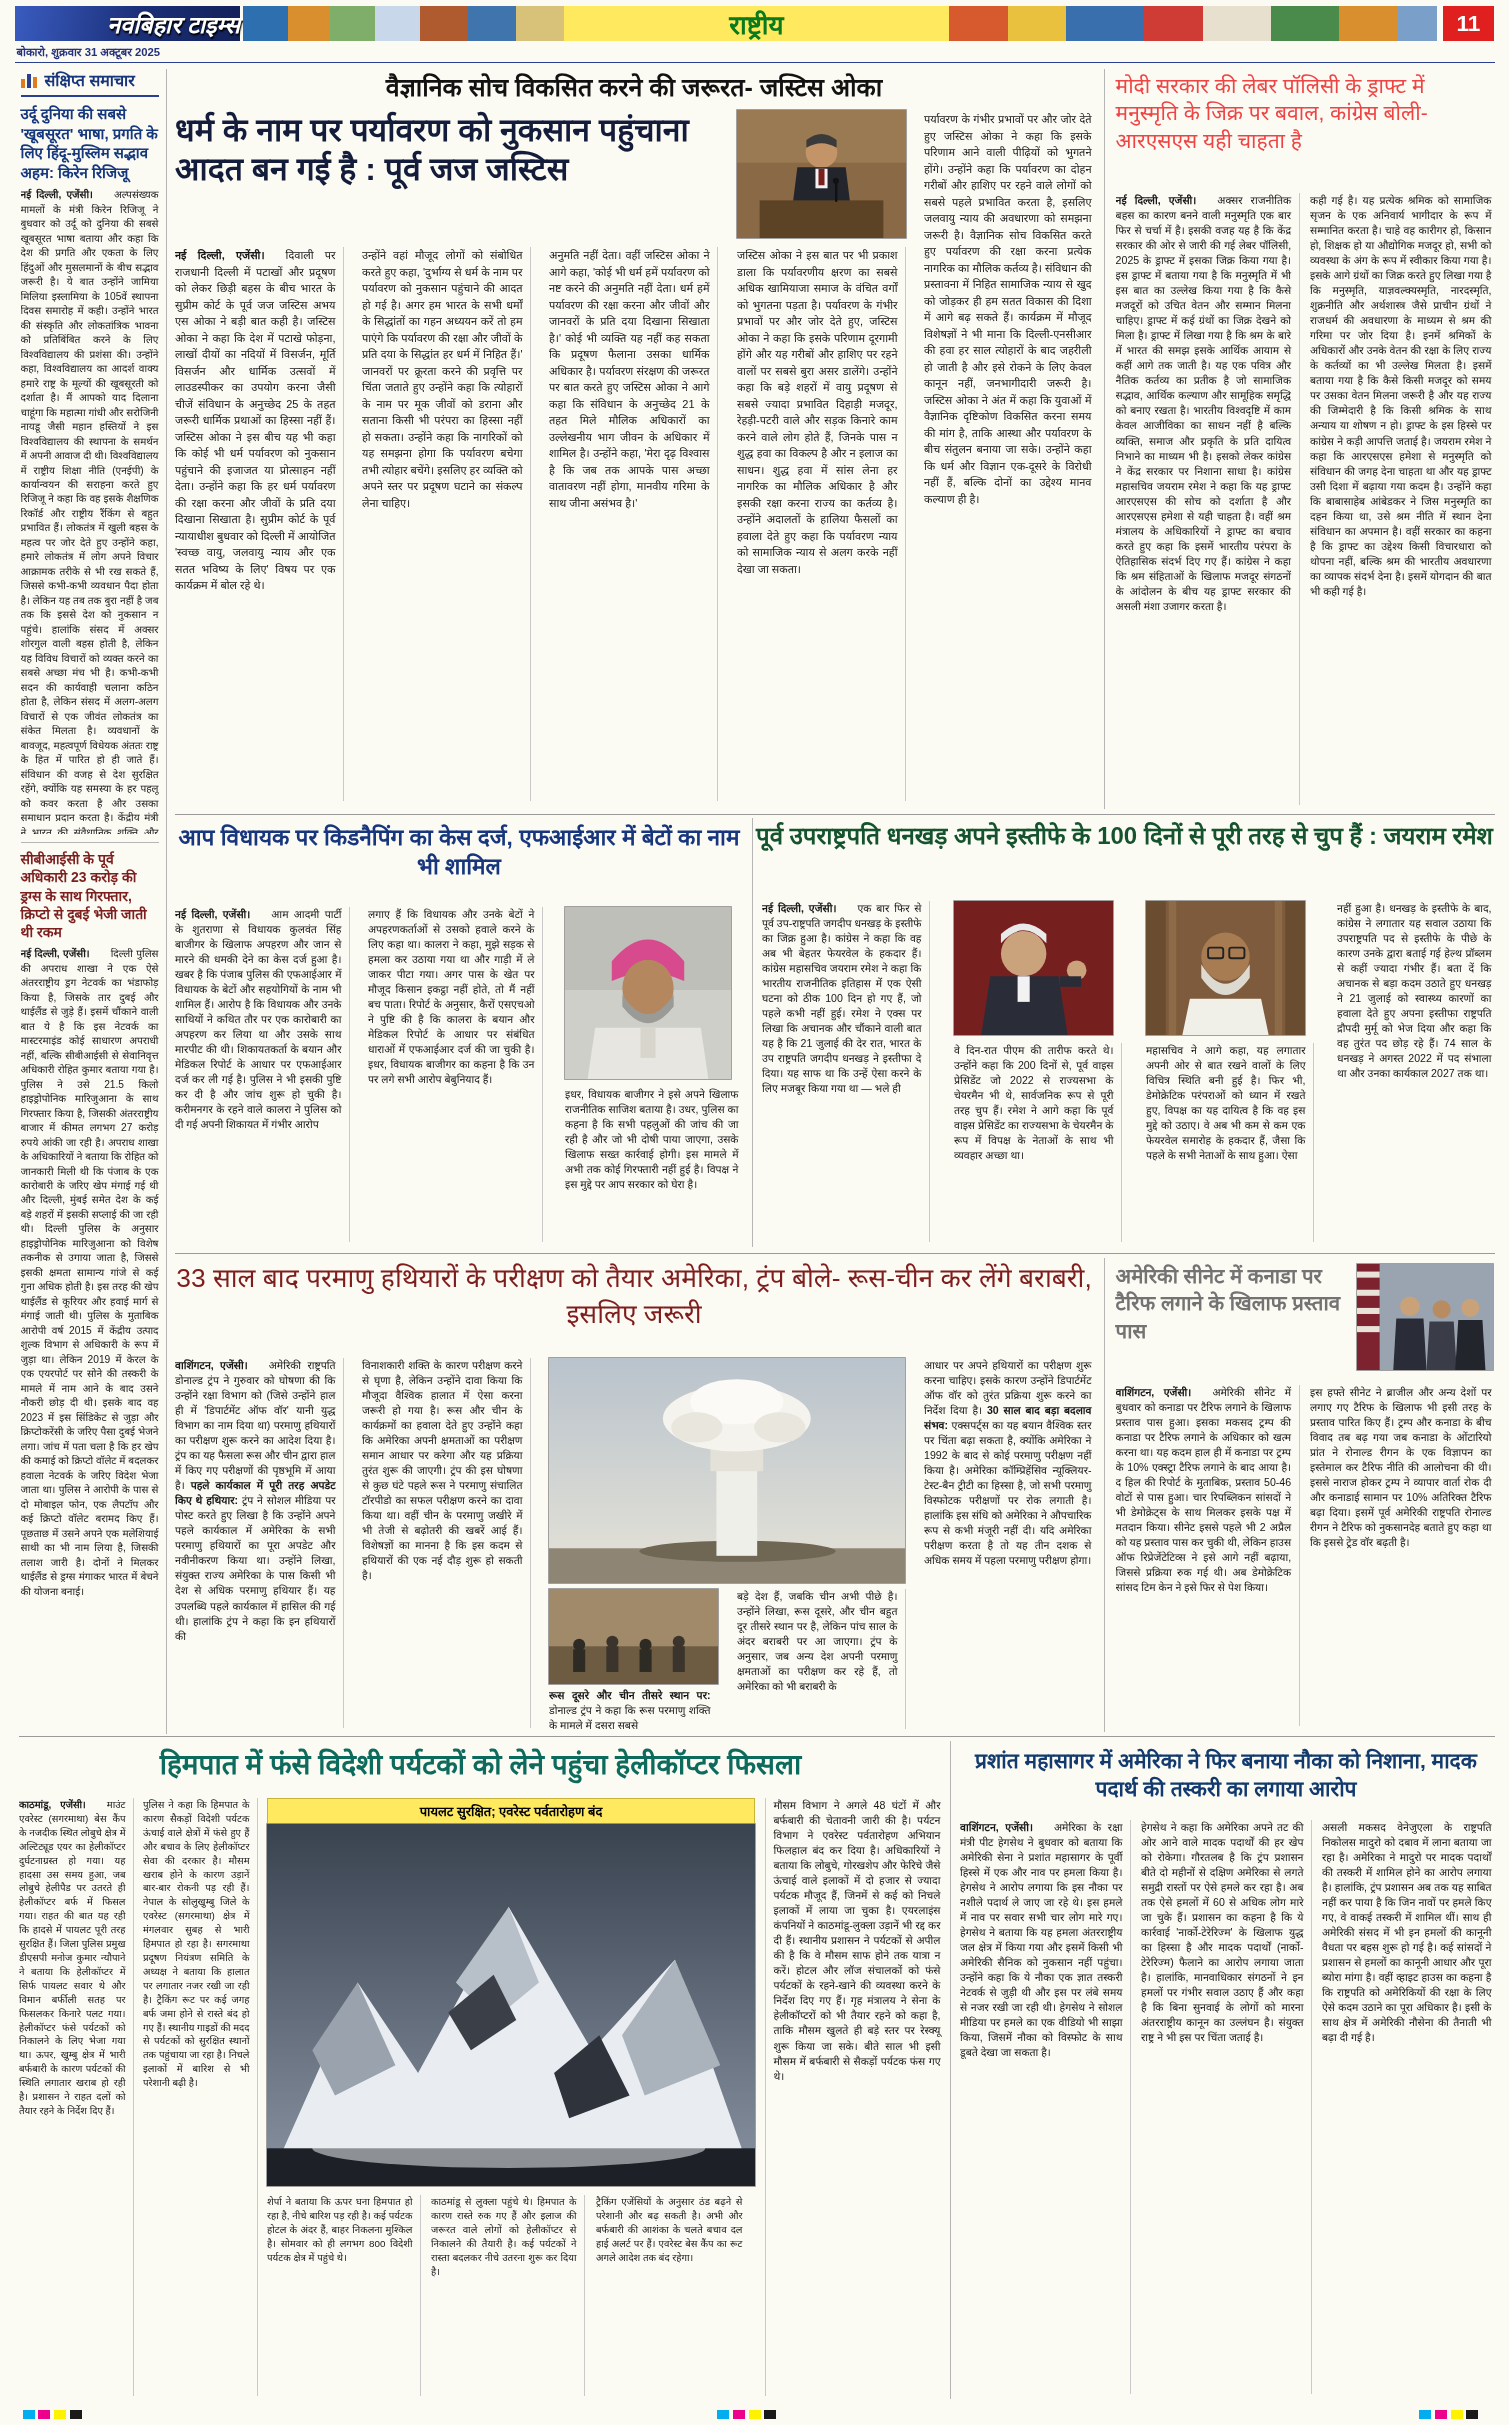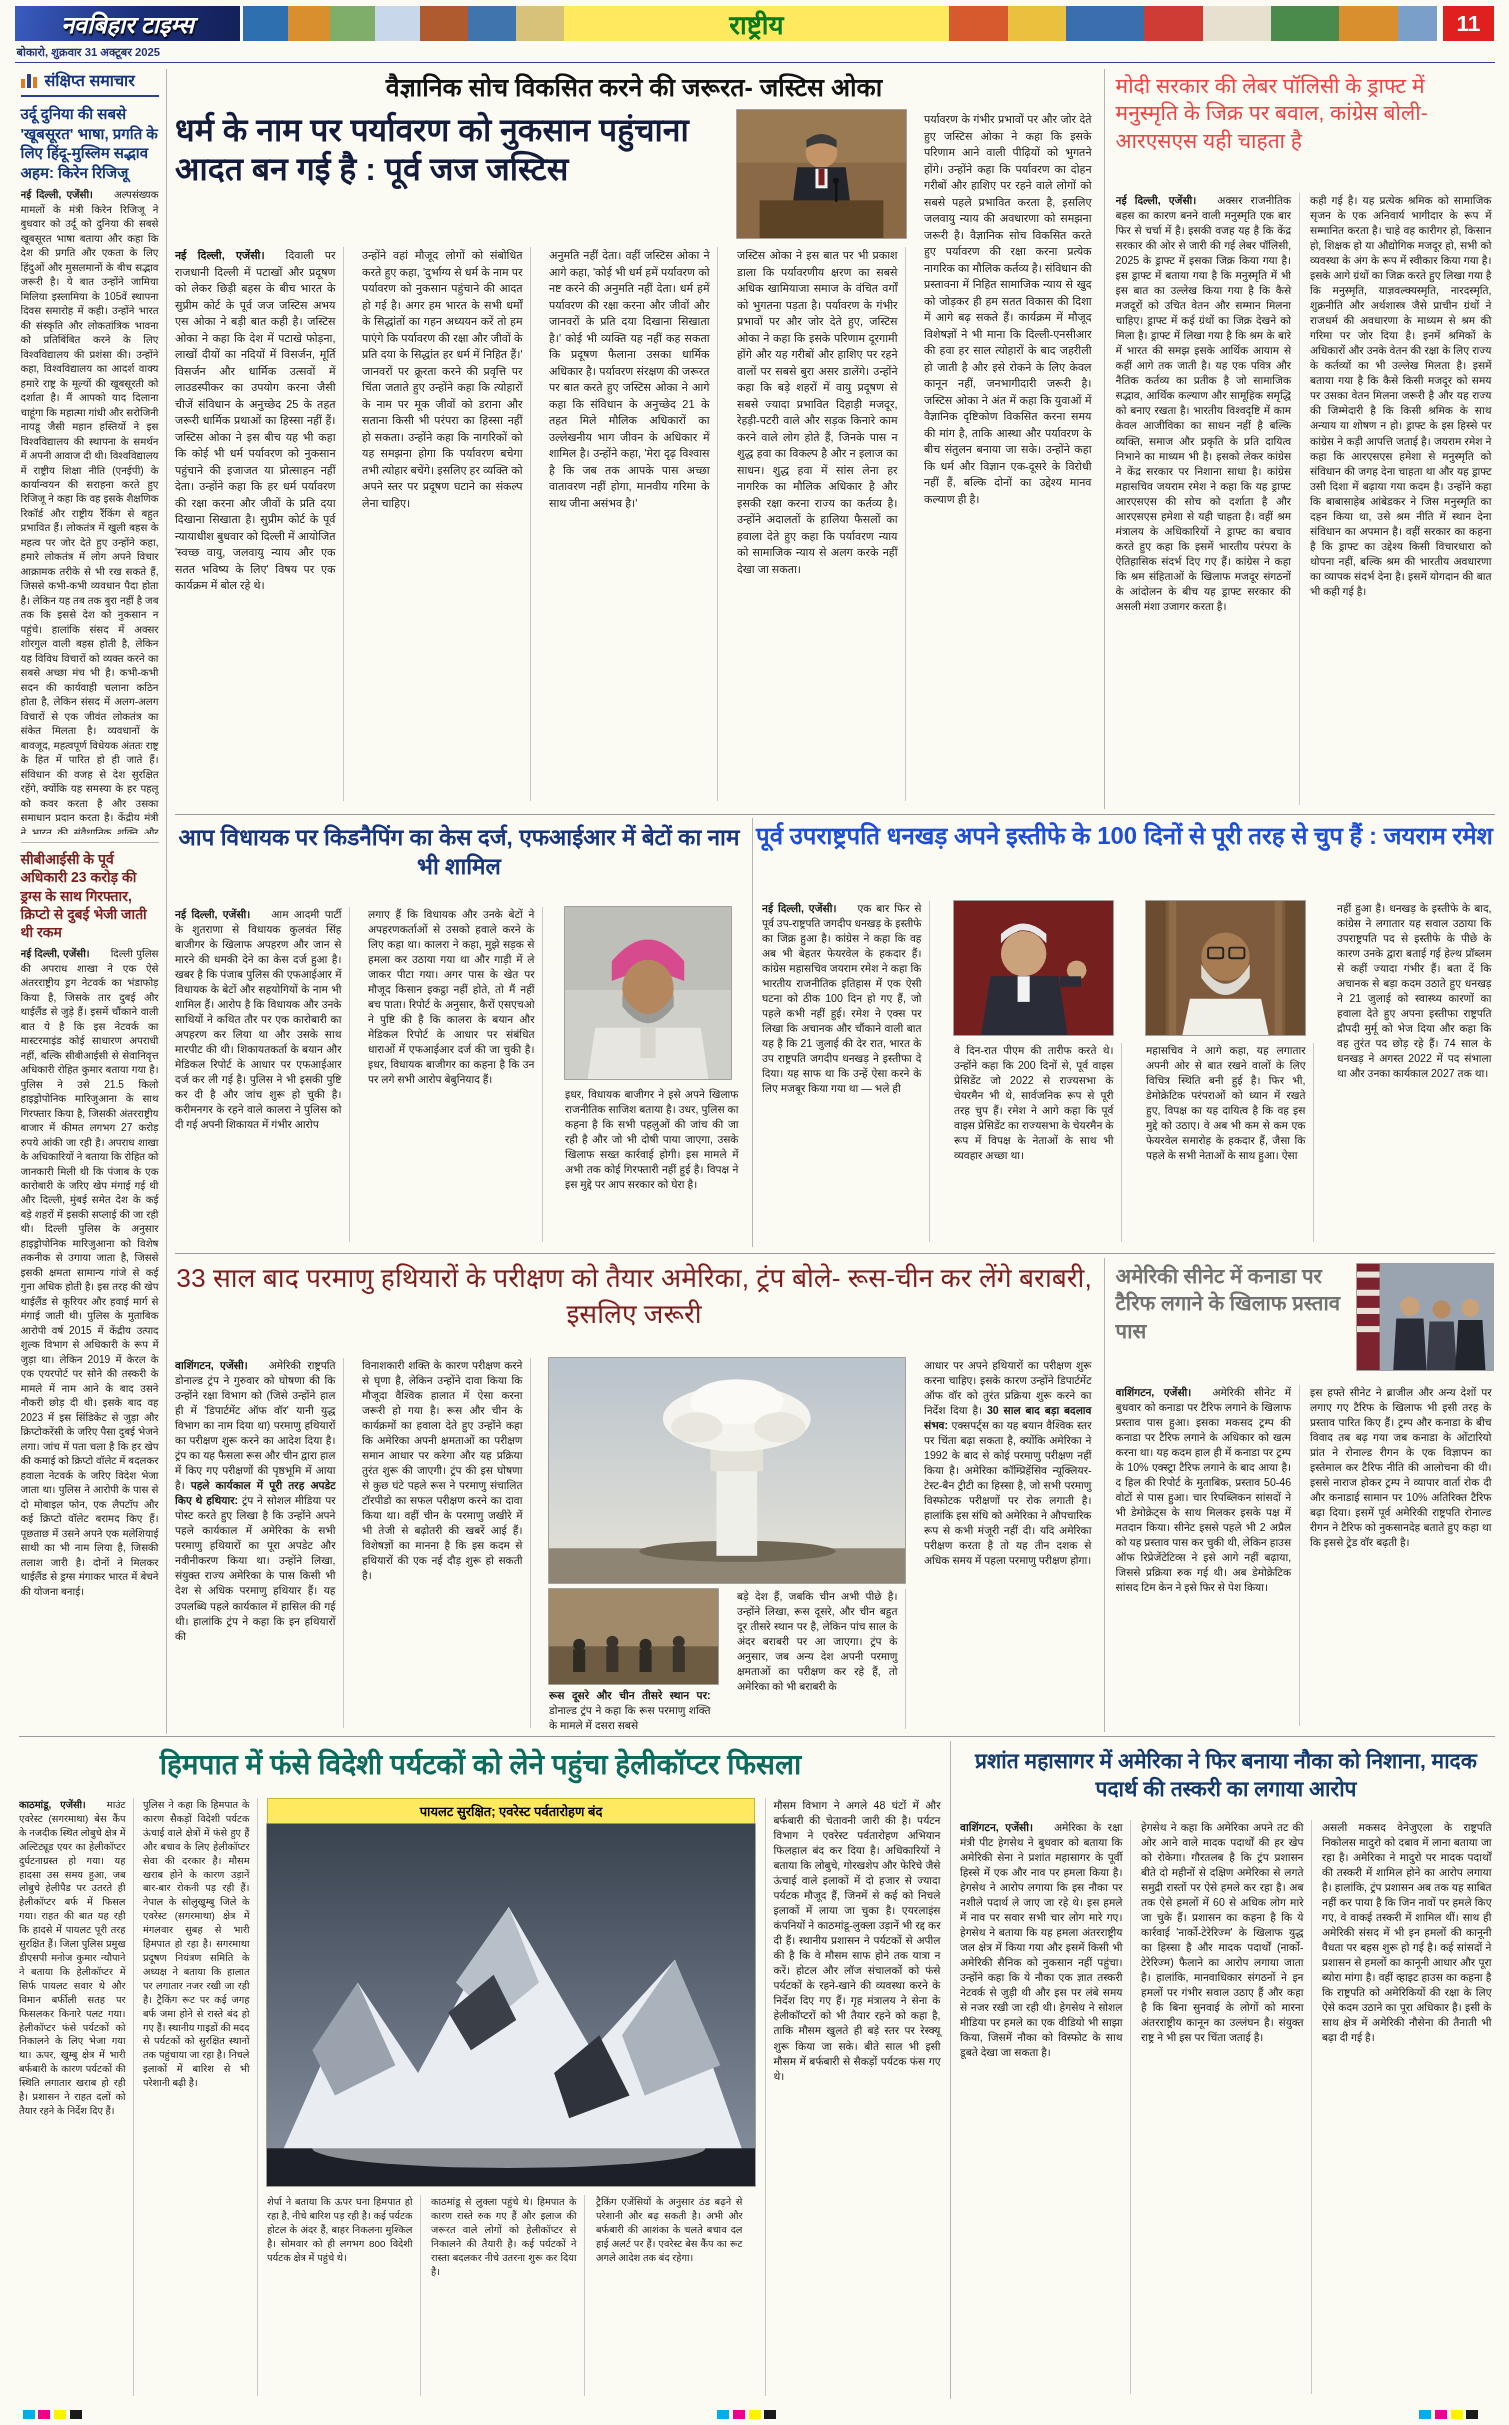--- a/index.html
+++ b/index.html
@@ -7,21 +7,21 @@
   .page{position:relative;width:1510px;height:2426px;background:#fbfaf3;margin:0 auto;overflow:hidden;color:#1a1a1a}
   .abs{position:absolute}
   
   .bcol{position:absolute;overflow:hidden;font-size:10.6px;line-height:1.42;text-align:justify;color:#171717;padding-right:7.5px;border-right:0.8px solid #c9c9c9}
   .bcol.last{border-right:none;padding-right:1.5px}
   .dl{font-weight:700;margin-right:21px}
   .sh{font-weight:700}
   .photo{position:absolute;overflow:hidden;box-shadow:0 0 0 0.8px #8a8a8a;background:#ccc}
   .photo svg{display:block;width:100%;height:100%}
   
-  .logo{position:absolute;background:linear-gradient(100deg,#3a5cc0 0%,#1b2f78 55%,#132158 100%);color:#fff;font-weight:700;font-style:italic;font-size:23.4px;display:flex;align-items:center;justify-content:center;text-shadow:0.8px 1.5px 1.5px #000}
+  .logo{position:absolute;background:linear-gradient(100deg,#3a5cc0 0%,#1b2f78 55%,#132158 100%);color:#fff;font-weight:700;font-style:italic;font-size:23.4px;display:flex;align-items:center;justify-content:flex-end;text-shadow:0.8px 1.5px 1.5px #000}
   .band{position:absolute;background:#ffe95e;overflow:hidden}
   .collage{position:absolute;top:0;height:100%}
   .section-title{position:absolute;top:0;height:100%;display:flex;align-items:center;justify-content:center;font-size:26px;font-weight:700;color:#0a7a1e}
   .pagebox{position:absolute;background:#e01f1f;color:#fff;font-weight:700;font-size:22.6px;display:flex;align-items:center;justify-content:center}
   .dateline-top{position:absolute;font-size:11.3px;font-weight:700;color:#25317a}
   .hrule{position:absolute;border-top:1.5px solid #2a3f8f}
   .sectrule{position:absolute;border-top:0.8px solid #9a9a9a}
   
   .sidebar{position:absolute;border-right:0.8px solid #b5b5b5;padding:0 7.5px 0 1.5px}
   .brief-head{display:flex;align-items:flex-end;gap:6px;border-bottom:2.3px double #2a3f8f;padding-bottom:3.8px}
@@ -30,21 +30,21 @@
   .bars .b1{height:9px}.bars .b2{height:13.6px;background:#2a3f8f}.bars .b3{height:10.6px}
   .sb-hl1{margin-top:7.5px;font-size:15px;line-height:1.3;font-weight:700;color:#14377e}
   .sb-body{margin-top:6px;font-size:10.2px;line-height:1.42;text-align:justify;overflow:hidden}
   .sb-div{border-top:0.8px solid #b5b5b5;margin:7.5px 0}
   .sb-hl2{font-size:14px;line-height:1.3;font-weight:700;color:#7c1f1f}
   
   .kicker{position:absolute;text-align:center;font-size:25px;font-weight:700;color:#121212}
   .hl-oka{position:absolute;font-size:32px;line-height:1.22;font-weight:700;color:#131c3a}
   .hl-modi{position:absolute;font-size:21px;line-height:1.3;font-weight:400;color:#ef4444}
   .hl-aap{position:absolute;text-align:center;font-size:22.6px;line-height:1.3;font-weight:700;color:#17367d}
-  .hl-dha{position:absolute;text-align:center;font-size:24px;line-height:1.3;font-weight:700;color:#1d4ed8}
+  .hl-dha{position:absolute;text-align:center;font-size:24px;line-height:1.3;font-weight:700;color:#14532d}
   .hl-nuc{position:absolute;text-align:center;font-size:26.4px;line-height:1.35;font-weight:400;color:#7f1d1d}
   .hl-sen{position:absolute;font-size:20.4px;line-height:1.35;font-weight:700;color:#737373}
   .hl-him{position:absolute;text-align:center;font-size:28px;font-weight:700;color:#0c6b5c}
   .hl-pac{position:absolute;text-align:center;font-size:21px;line-height:1.35;font-weight:700;color:#123a6e}
   .capband{position:absolute;background:#ffe95e;display:flex;align-items:center;justify-content:center;font-size:13px;font-weight:700;color:#000000;border:0.8px solid #c9b43a}
   .regmarks{position:absolute;display:flex;gap:3.8px}
   .regmarks i{display:block;width:12px;height:9px}
 </style>
 </head>
 <body>

